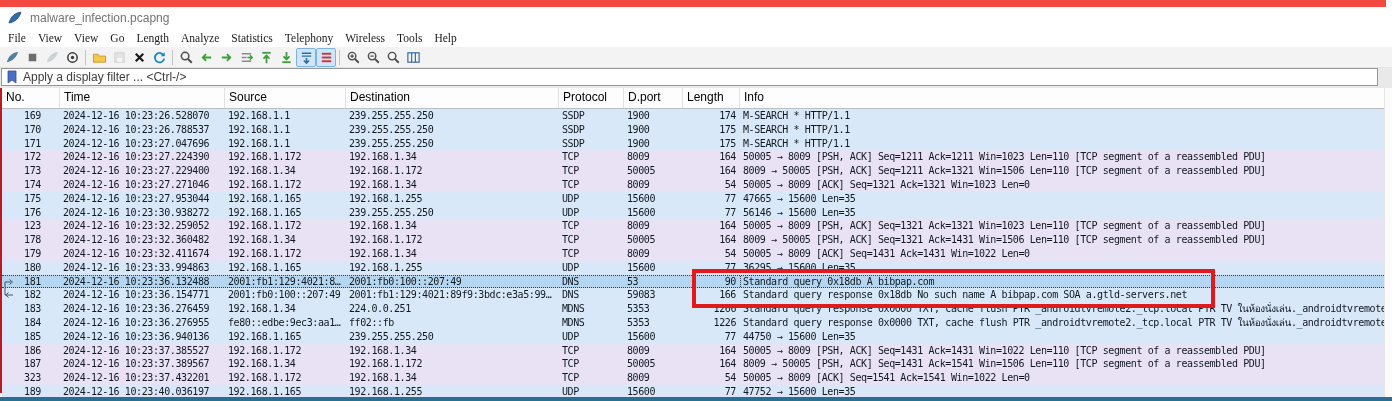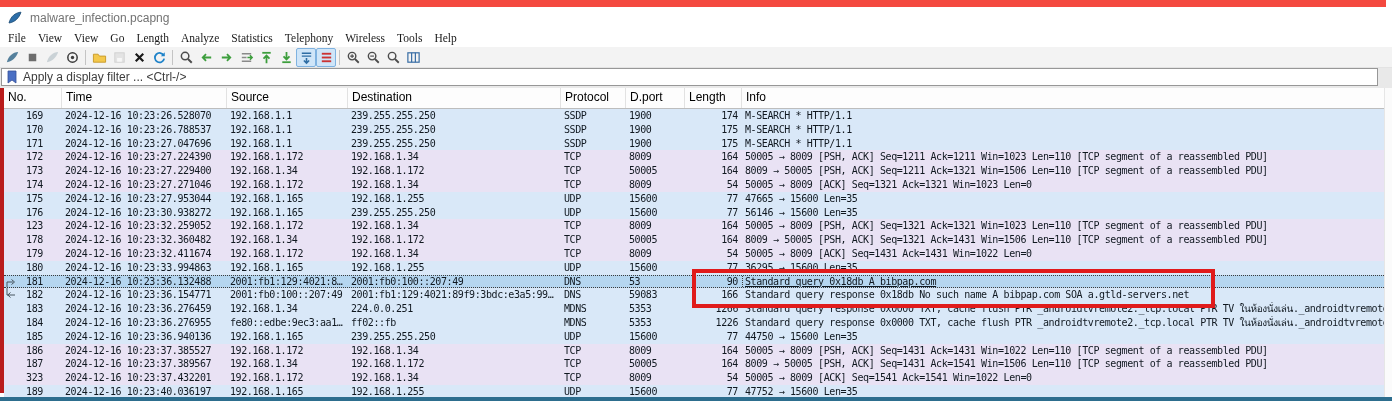--- a/index.html
+++ b/index.html
@@ -26,32 +26,32 @@
   .tbtn svg{display:block;}
   .tsep{width:1px;height:15px;background:#c4c4c4;margin:0 3px;}
 
   
   .filterbar{position:absolute;left:0;top:68px;width:100%;height:20px;background:#e9e9e9;box-sizing:border-box;padding:0 14px 1px 1px;}
   .filter-input{height:18px;background:#fff;border:1px solid #979797;display:flex;align-items:center;box-sizing:border-box;}
   .filter-bookmark{margin:0 5px 0 4px;display:inline-flex;}
   .filter-text{font-size:12px;color:#3d3d3d;}
 
   
-  .packets{position:absolute;left:0;top:88px;width:100%;bottom:8px;background:#fff;border-left:4px solid #b91c1c;box-sizing:border-box;}
+  .packets{position:absolute;left:0;top:88px;width:100%;bottom:8px;background:#fff;border-left:2px solid #b91c1c;box-sizing:border-box;}
   .grid-cols{display:grid;grid-template-columns:58px 165px 121px 213px 65px 59px 57px minmax(0,1fr);}
   .phdr{height:20px;background:#fdfdfd;border-bottom:1px solid #bdbdbd;font-size:12px;color:#000;}
   .hcell{line-height:19px;padding-left:4px;border-right:1px solid #e2e2e2;overflow:hidden;white-space:nowrap;box-sizing:border-box;}
   .prow{height:13.8px;font-family:"DejaVu Sans Mono",monospace;font-size:10px;letter-spacing:-0.4px;line-height:13.8px;color:#101820;}
   .prow.blue{background:#d9e8f8;}
   .prow.purple{background:#e9e2f4;}
   .prow.selected{background:#b5d6f0;border-top:1px dotted #3c3c3c;border-bottom:1px dotted #3c3c3c;height:11.8px;line-height:11.8px;box-sizing:content-box;}
   .c{overflow:hidden;white-space:pre;padding-left:3px;box-sizing:border-box;}
   .c-no{text-align:center;padding-right:2px;padding-left:5px;position:relative;}
   .c-len{text-align:right;padding-right:4px;padding-left:0;}
-  .prow.selected .c-info{border-left:1px dotted #3c3c3c;padding-left:2px;text-decoration:underline;}
+  .prow.selected .c-info{border-left:1px dotted #3c3c3c;padding-left:2px;}
   .marker{position:absolute;left:1px;top:0;width:12px;height:14px;}
   .marker svg{display:block;}
 
   
   .scrollbar{position:absolute;right:0;top:88px;bottom:4px;width:8px;background:#fbfbfb;border-left:1px solid #e6e6e6;box-sizing:border-box;z-index:4;}
 
   
   .pane-divider{position:absolute;left:0;bottom:0;width:100%;height:4px;z-index:6;}
 
   

